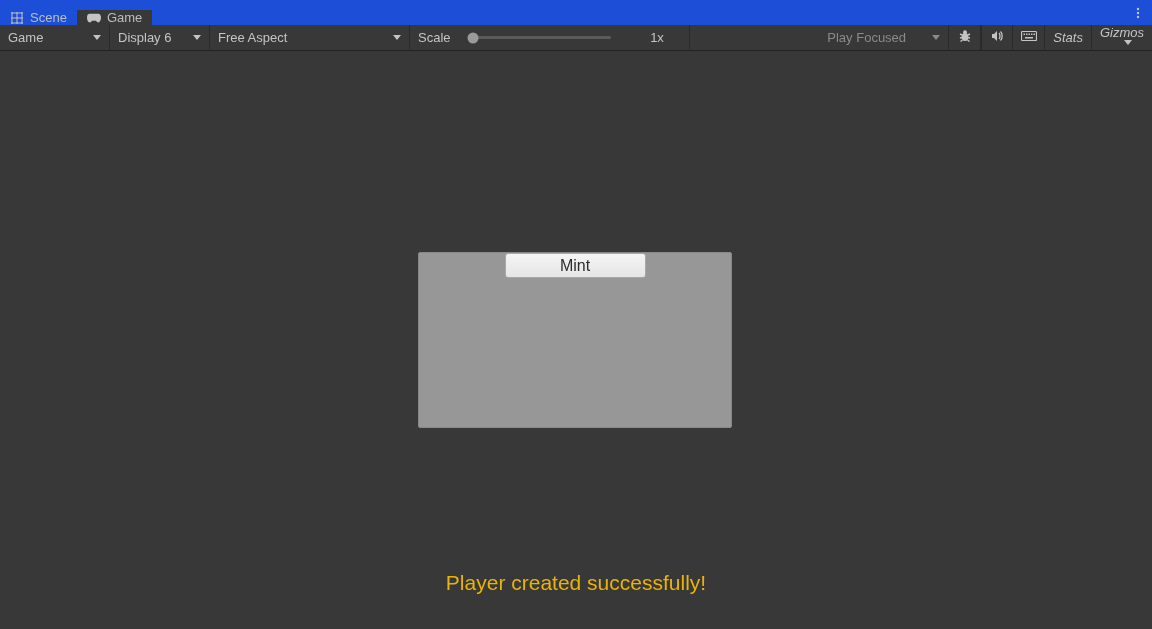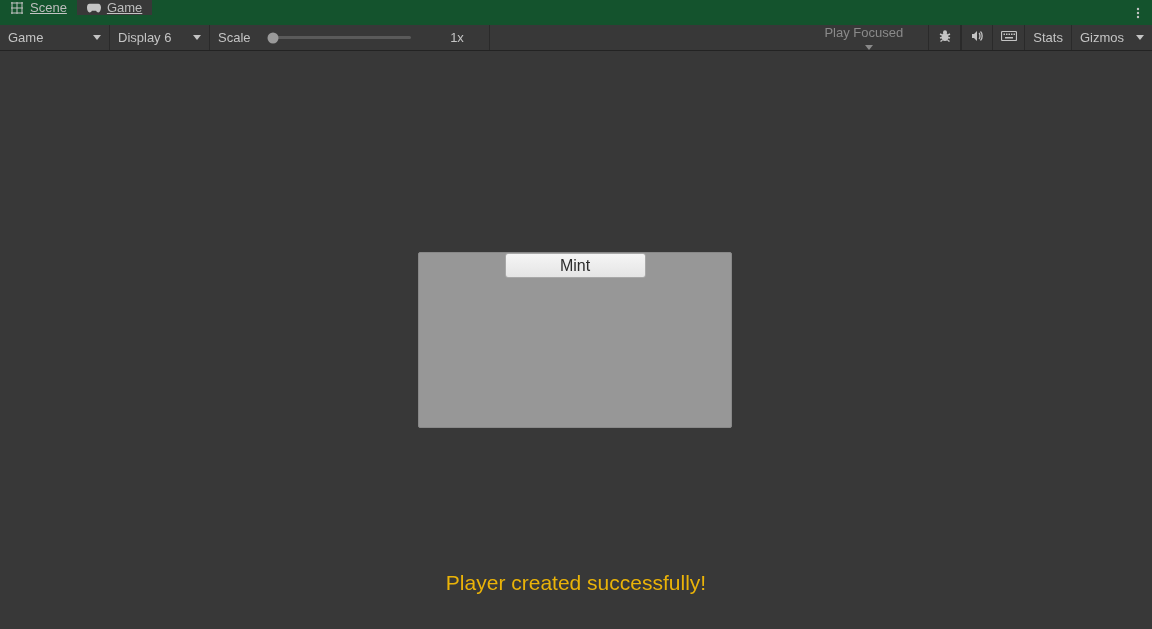--- a/index.html
+++ b/index.html
@@ -8,25 +8,24 @@
     height: 629px;
     font-family: -apple-system, "Segoe UI", Arial, sans-serif;
     background: #383838;
     color: #c4c4c4;
     overflow: hidden;
     user-select: none;
   }
   
   .tabs-row {
     height: 25px;
-    background: #14532d;
-    display: flex;
-    align-items: flex-start;
-    position: relative;
-    text-decoration: underline;
+    background: #1d4ed8;
+    display: flex;
+    align-items: flex-end;
+    position: relative;
   }
   .tab {
     display: flex;
     align-items: center;
     padding: 0 10px;
     font-size: 13px;
     color: #bdbdbd;
     cursor: pointer;
     gap: 6px;
   }
@@ -96,24 +95,24 @@
     left: 0px;
     top: 50%;
     transform: translate(-50%, -50%);
     width: 11px;
     height: 11px;
     border-radius: 50%;
     background: #9a9a9a;
   }
   .scale-val { width: 48px; text-align: center; }
   .spacer { flex: 1; border-right: none; }
-  .playfocus-dd { width: 130px; justify-content: space-between; color: #8a8a8a; flex-direction: column; }
+  .playfocus-dd { width: 130px; justify-content: space-between; color: #8a8a8a; }
   .icon-cell { width: 32px; justify-content: center; cursor: pointer; }
-  .stats-cell, .gizmos-cell { cursor: pointer; }
-  .gizmos-cell { border-right: none; }
+  .stats-cell, .gizmos-cell { cursor: pointer; font-style: italic; }
+  .gizmos-cell { border-right: none; flex-direction: column; }
 
   
   .viewport {
     position: relative;
     width: 100%;
     height: calc(629px - 25px - 26px);
     background: #383838;
   }
   .panel {
     position: absolute;
@@ -190,20 +189,24 @@
   </div>
 </div>
 
 <div class="toolbar">
   <div class="tb-cell dropdown game-dd">
     <span>Game</span>
     <span class="tb-arrow"></span>
   </div>
   <div class="tb-cell dropdown display-dd">
     <span>Display 6</span>
+    <span class="tb-arrow"></span>
+  </div>
+  <div class="tb-cell dropdown aspect-dd">
+    <span>Free Aspect</span>
     <span class="tb-arrow"></span>
   </div>
   <div class="tb-cell scale-cell">
     <span>Scale</span>
     <div class="slider-wrap">
       <div class="slider-track"></div>
       <div class="slider-thumb"></div>
     </div>
     <span class="scale-val">1x</span>
   </div>

